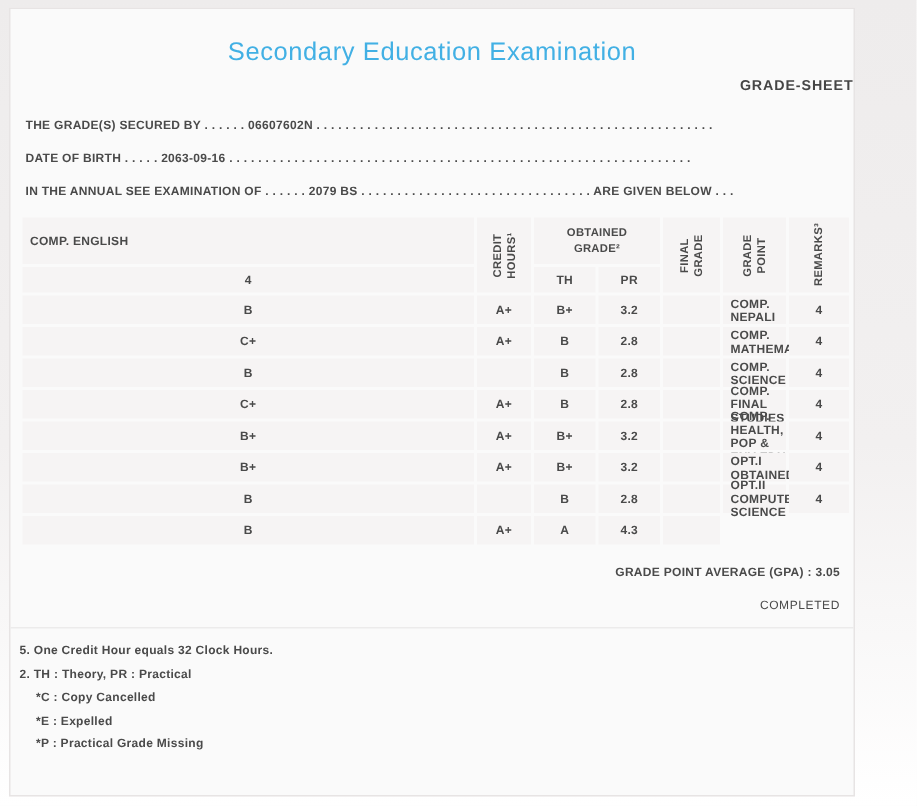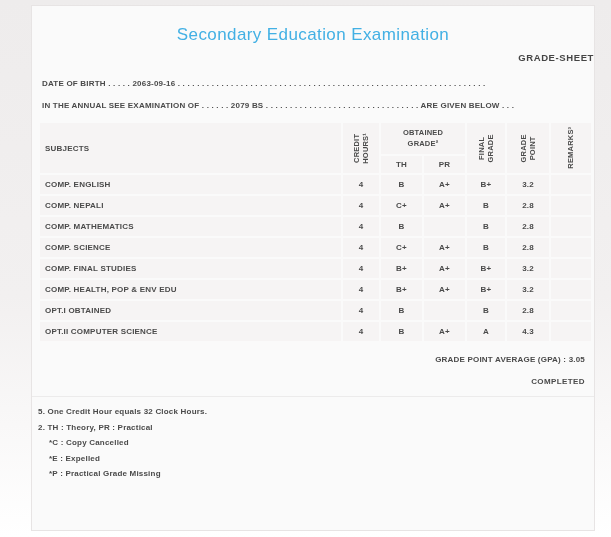--- a/index.html
+++ b/index.html
@@ -3,21 +3,21 @@
 <meta charset="utf-8">
 <style>
   html,body{margin:0;padding:0;}
   body{
     width:611px;height:537px;overflow:hidden;position:relative;
     background:linear-gradient(180deg,#eeecec 0%,#f2f0f0 55%,#ffffff 100%);
     font-family:"Liberation Sans",sans-serif;
     -webkit-font-smoothing:antialiased;
   }
   .card{
-    position:absolute;left:31px;top:5px;width:564px;height:526px;
+    position:absolute;left:6px;top:5px;width:564px;height:526px;
     background:#fafafa;border:1px solid #e7e4e4;box-sizing:border-box;
   }
   .title{
     margin-top:19px;text-align:center;
     color:#42b0e4;font-size:17px;font-weight:400;letter-spacing:.4px;
   }
   .subtitle{
     margin-top:7px;text-align:right;
     color:#454545;font-size:9.5px;font-weight:700;letter-spacing:.6px;
   }
@@ -50,44 +50,42 @@
   .h-remarks{grid-row:1/3;grid-column:7;}
   .rot{transform:rotate(-90deg);white-space:pre;line-height:1.25;display:inline-block;text-align:center;}
   .cell{font-size:8px;font-weight:700;letter-spacing:.2px;}
   .cell.subject{justify-content:flex-start;padding-left:5px;box-sizing:border-box;}
   .gpa-line{
     text-align:right;margin:14px 9px 0 0;
     font-size:8px;font-weight:700;color:#4a4a4a;letter-spacing:.2px;
   }
   .completed-line{
     text-align:right;margin:13px 9px 0 0;
-    font-size:8px;font-weight:700;color:#4a4a4a;letter-spacing:.4px;
+    font-size:8px;font-weight:400;color:#4a4a4a;letter-spacing:.4px;
   }
   .separator{border:none;border-top:1px solid #ecebeb;margin:10px 0 0 0;}
   .footnotes{margin:10px 0 0 6px;}
   .fn{font-size:8px;font-weight:700;color:#4a4a4a;letter-spacing:.2px;margin-bottom:6.5px;}
   .fn.indent{margin-left:11px;}
 </style>
 </head>
 <body>
 
 <div class="card" style="background: rgb(250, 250, 250);">
 
   <div class="title" style="color: rgb(66, 176, 228);">Secondary Education Examination</div>
   <div class="subtitle">GRADE-SHEET</div>
 
   <div class="info">
+      <div class="info-line">THE GRADE(S) SECURED BY . . . . . . 06607602N . . . . . . . . . . . . . . . . . . . . . . . . . . . . . . . . . . . . . . . . . . . . . . . . . . . . . . .</div>
       <div class="info-line">DATE OF BIRTH . . . . . 2063-09-16 . . . . . . . . . . . . . . . . . . . . . . . . . . . . . . . . . . . . . . . . . . . . . . . . . . . . . . . . . . . . . . . .</div>
       <div class="info-line">IN THE ANNUAL SEE EXAMINATION OF . . . . . . 2079 BS . . . . . . . . . . . . . . . . . . . . . . . . . . . . . . . . ARE GIVEN BELOW . . .</div>
     </div>
 
   <div class="grade-table">
-    <div class="hcell h-subjects">
-      <span>SUBJECTS</span>
-    </div>
     <div class="hcell h-credit">
       <span class="rot">CREDIT
 HOURS¹</span>
     </div>
     <div class="hcell h-obtained">OBTAINED
 GRADE²</div>
     <div class="hcell h-th">TH</div>
     <div class="hcell h-pr">PR</div>
     <div class="hcell h-final">
       <span class="rot">FINAL

